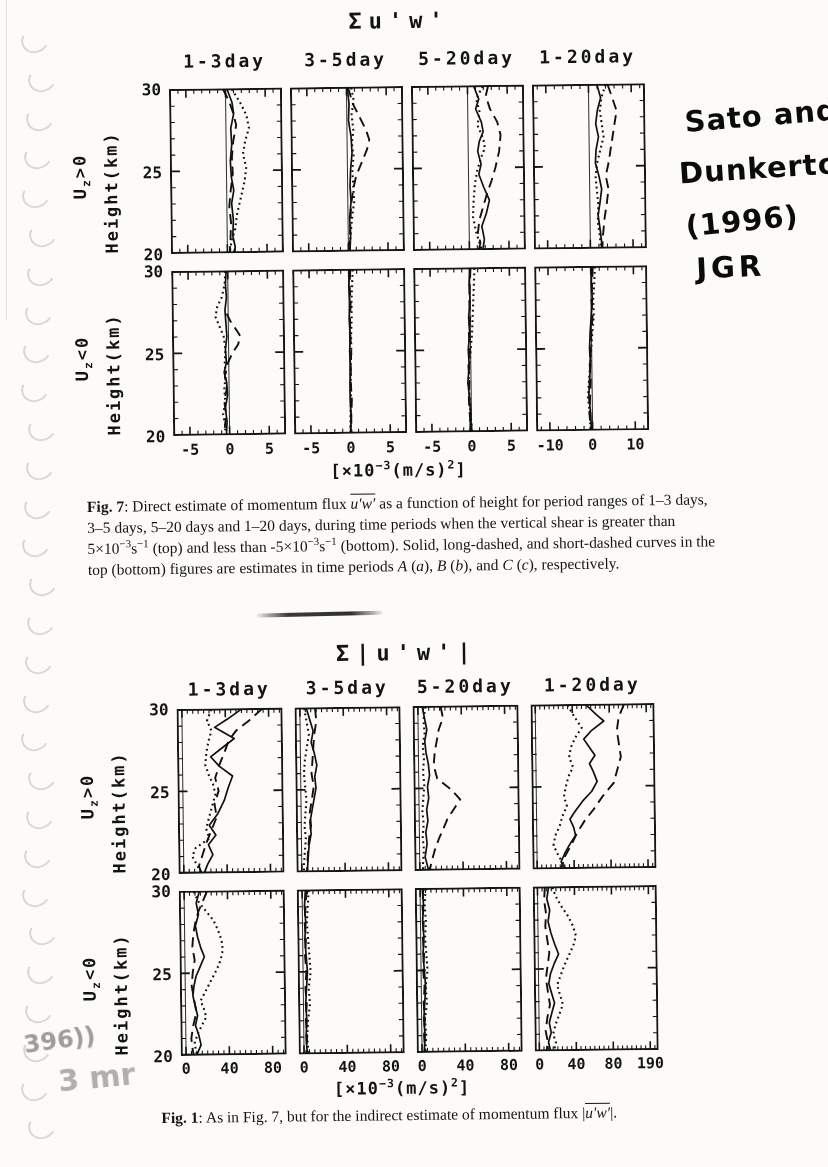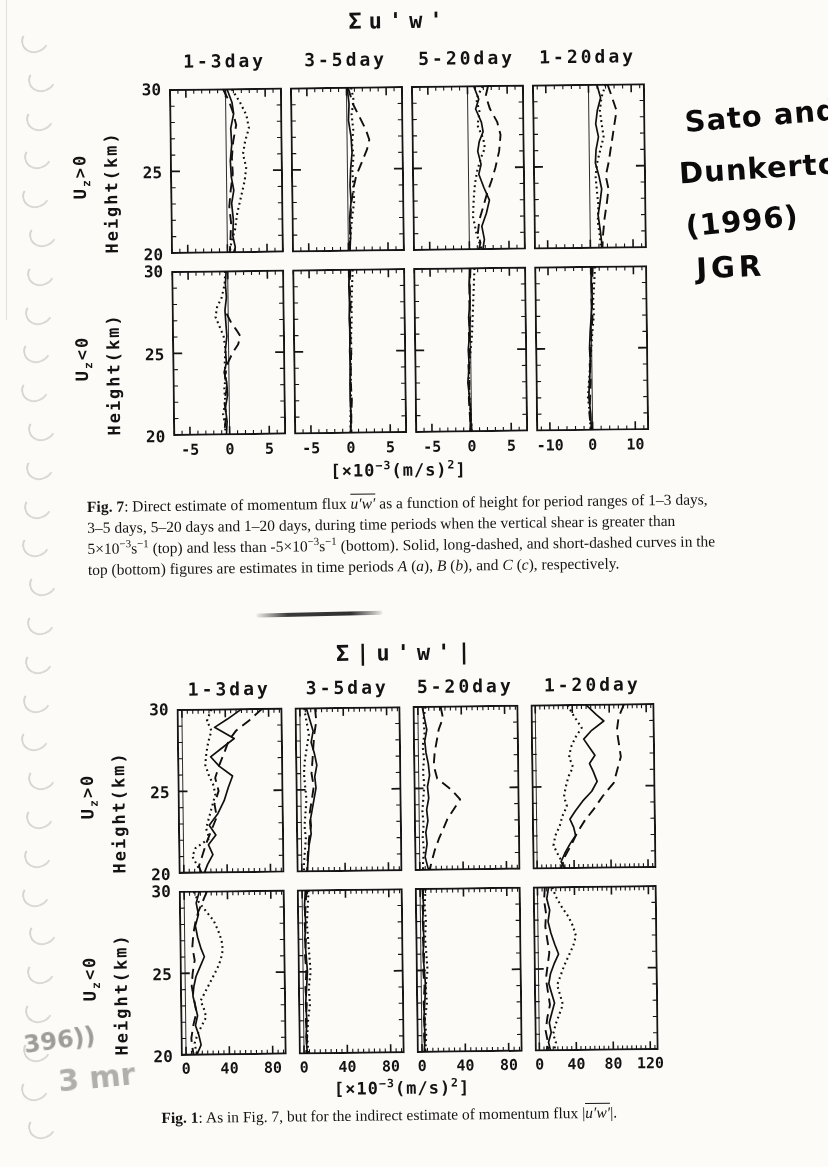--- a/index.html
+++ b/index.html
@@ -1110,15 +1110,15 @@
         <line x1="1" y1="17.3" x2="5.5" y2="17.3" stroke="#151515" stroke-width="1.1"></line>
         <line x1="123" y1="17.3" x2="118.5" y2="17.3" stroke="#151515" stroke-width="1.1"></line>
         <line x1="4.696969696969697" y1="1" x2="4.696969696969697" y2="164" stroke="#151515" stroke-width="0.9"></line>
         <polyline points="15.8,1.0 13.9,12.4 16.7,23.8 14.9,35.2 17.6,46.6 21.3,58.0 25.0,67.8 20.4,77.6 16.7,87.4 14.9,97.2 17.6,107.0 20.4,116.7 17.6,126.5 14.9,136.3 16.7,146.1 13.9,155.8 15.8,164.0" fill="none" stroke="#101010" stroke-width="1.7" stroke-linejoin="round"></polyline>
         <polyline points="12.1,1.0 11.2,14.0 13.0,27.1 12.1,40.1 13.9,53.2 15.8,66.2 13.9,79.2 12.1,92.3 13.9,105.3 15.8,118.4 13.0,131.4 11.2,144.4 13.0,154.2 12.1,164.0" fill="none" stroke="#101010" stroke-width="1.9" stroke-linejoin="round" stroke-dasharray="10 6"></polyline>
         <polyline points="19.5,1.0 23.2,10.8 28.7,20.6 35.2,30.3 39.8,40.1 42.6,49.9 39.8,59.7 35.2,69.5 30.6,79.2 26.9,89.0 23.2,98.8 26.0,108.6 28.7,118.4 25.0,128.1 21.3,137.9 18.6,147.7 21.3,155.8 19.5,164.0" fill="none" stroke="#101010" stroke-width="2.1" stroke-linejoin="round" stroke-dasharray="1.8 3.4"></polyline>
       </svg>
       <div class="xtick plot-text" style="left: 533.697px; top: 1057px;">0</div>
       <div class="xtick plot-text" style="left: 570.667px; top: 1057px;">40</div>
       <div class="xtick plot-text" style="left: 607.636px; top: 1057px;">80</div>
-      <div class="xtick plot-text" style="left: 644.606px; top: 1057px;">120</div>
+      <div class="xtick plot-text" style="left: 644.606px; top: 1057px;">190</div>
     </div>
 </div>
 
 </body></html>

